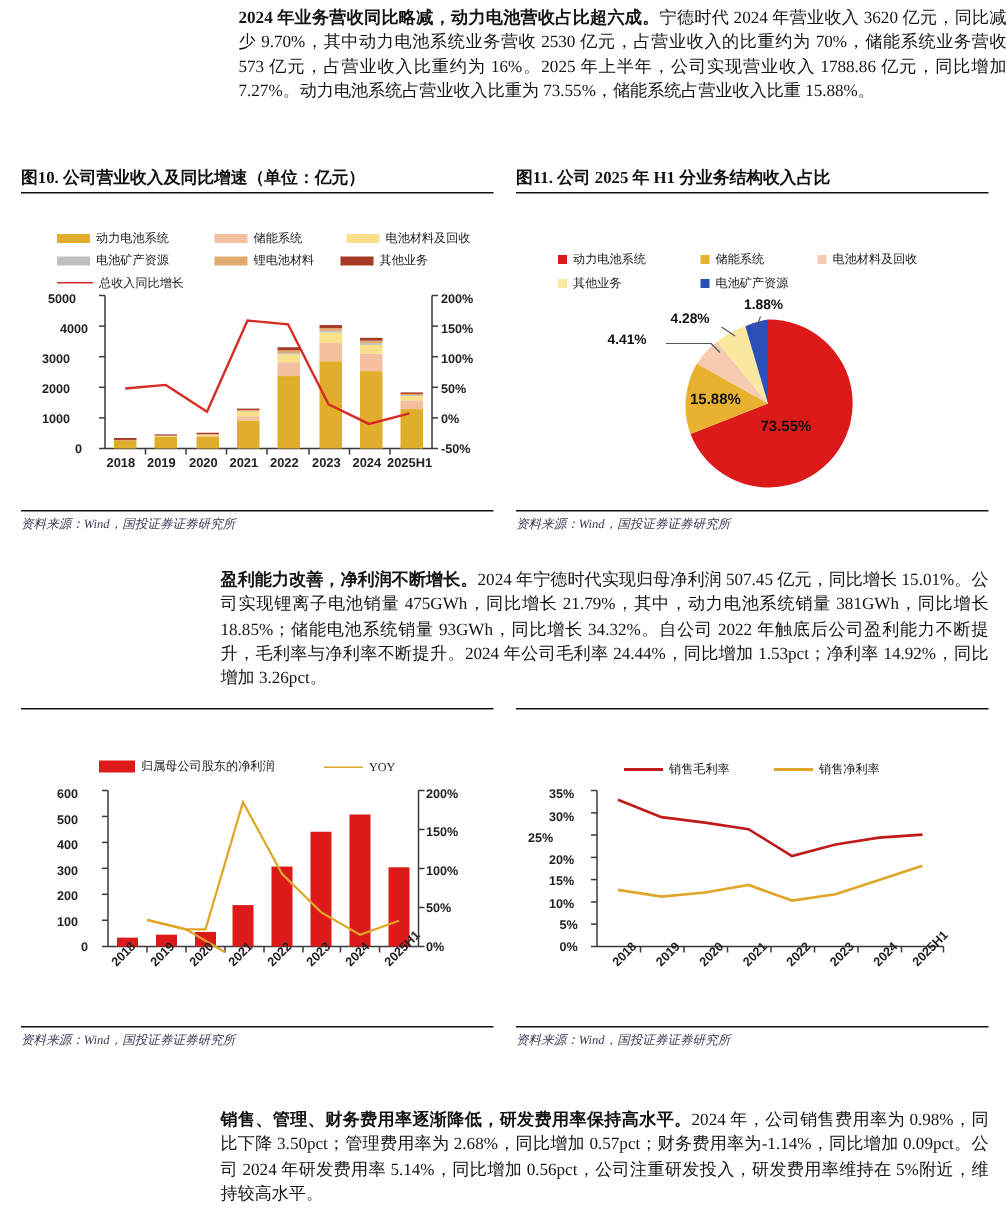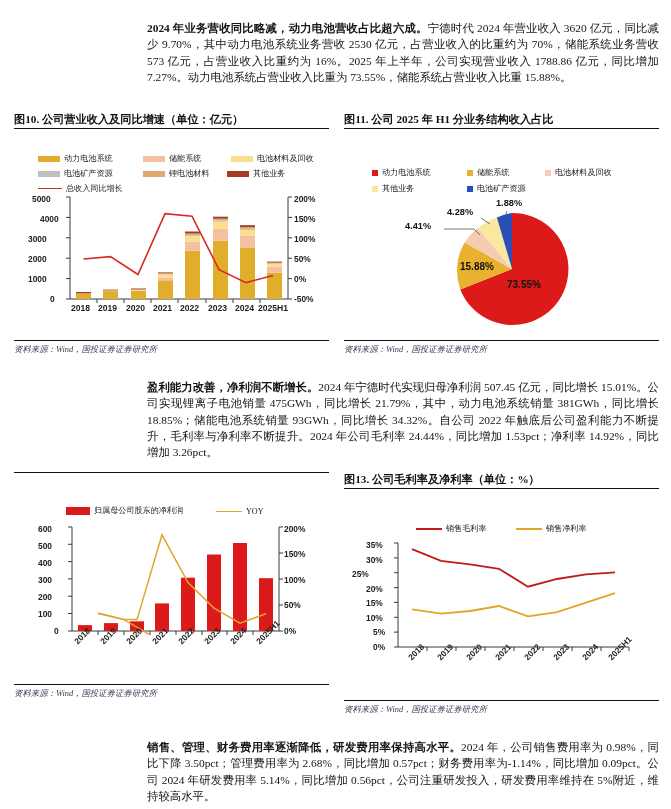--- a/index.html
+++ b/index.html
@@ -36,21 +36,21 @@
     position: absolute;
     left: 147px;
     width: 512px;
     font-size: 11.4px;
     line-height: 16.3px;
     text-align: justify;
     text-justify: inter-ideograph;
     color: #141414;
   }
   .para b { font-weight: bold; }
-  .para-1 { top: 20px; }
+  .para-1 { top: 4px; margin-left: 12px; }
   .para-2 { top: 379px; }
   .para-3 { top: 739px; }
 
   
   .panel {
     position: absolute;
     box-sizing: border-box;
   }
   .panel-tl { left: 14px;  top: 112px; width: 315px; height: 252px; }
   .panel-tr { left: 344px; top: 112px; width: 315px; height: 252px; }
@@ -464,21 +464,20 @@
         <div class="xcat-rot" style="left:188px; top:110px;">2023</div>
         <div class="xcat-rot" style="left:214px; top:110px;">2024</div>
         <div class="xcat-rot" style="left:240px; top:110px;">2025H1</div>
       </div>
     </div>
     <div class="fig-foot-rule"></div>
     <div class="fig-source">资料来源：Wind，国投证券证券研究所</div>
   </div>
 
   <div class="panel panel-br">
-    <div class="fig-title">图13. 公司毛利率及净利率（单位：%）</div>
     <div class="fig-rule"></div>
     <div class="fig-body">
 
       <div class="legend" style="top:32px; left:72px; width:230px;">
         <div class="legend-item" style="width:100px;">
           <span class="lg-line" style="width:26px;border-color:#C11A1A;border-top-width:2px;"></span>
           <span>销售毛利率</span>
         </div>
         <div class="legend-item" style="width:100px;">
           <span class="lg-line" style="width:26px;border-color:#E0A62A;border-top-width:2px;"></span>

